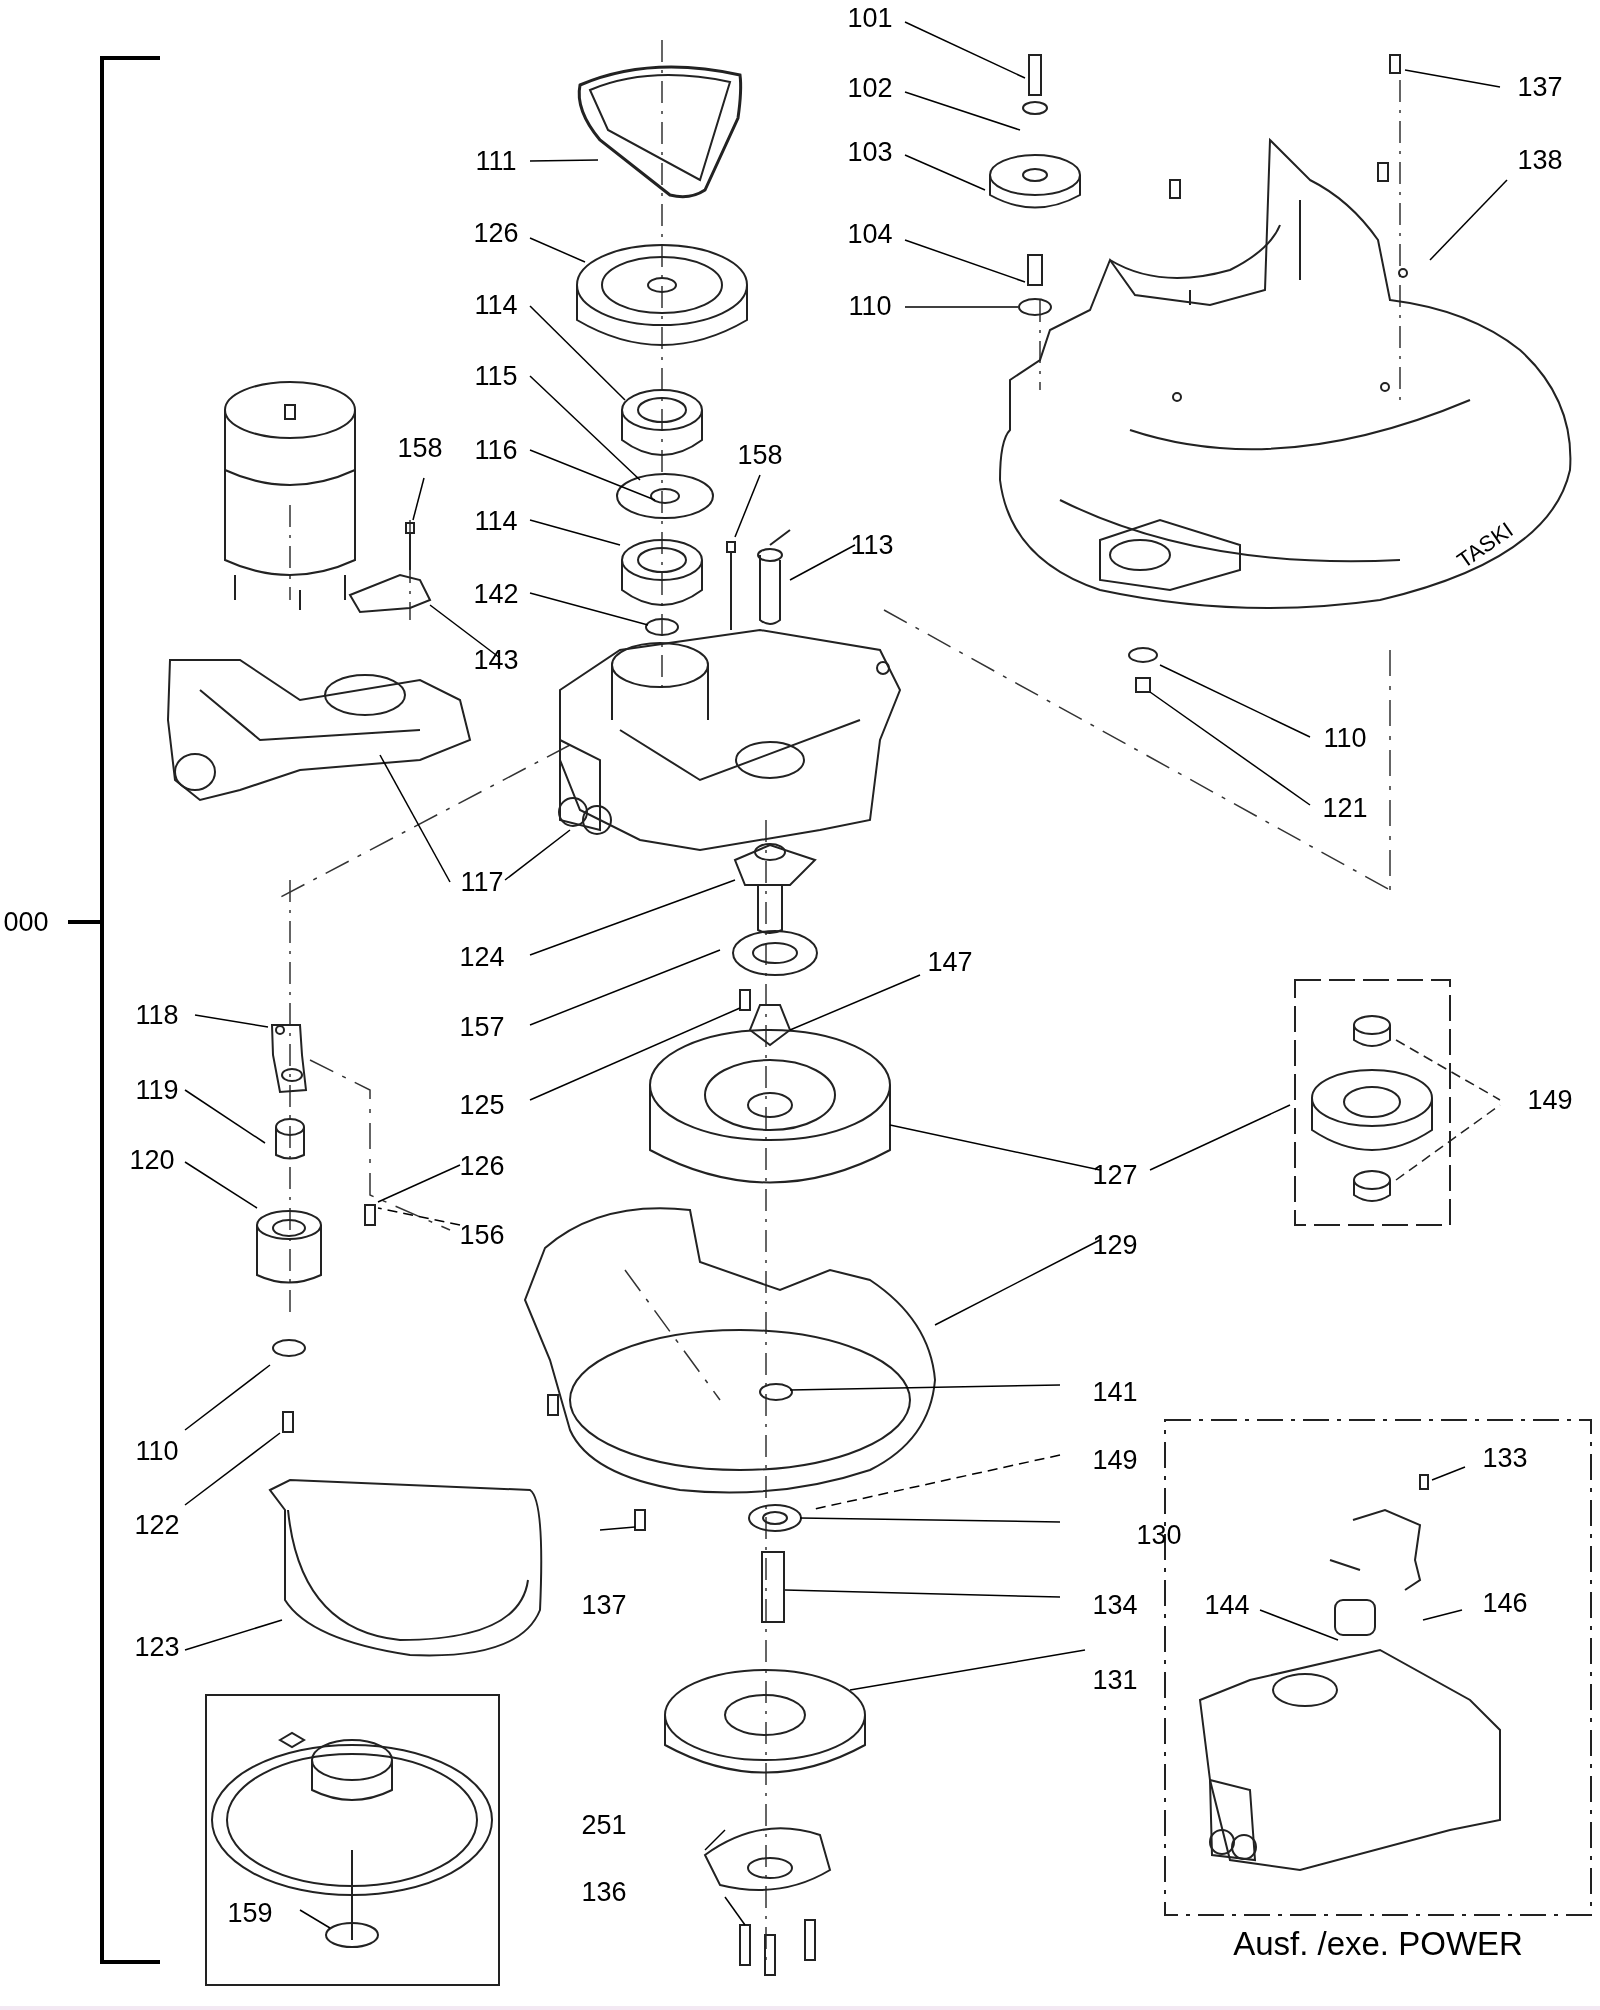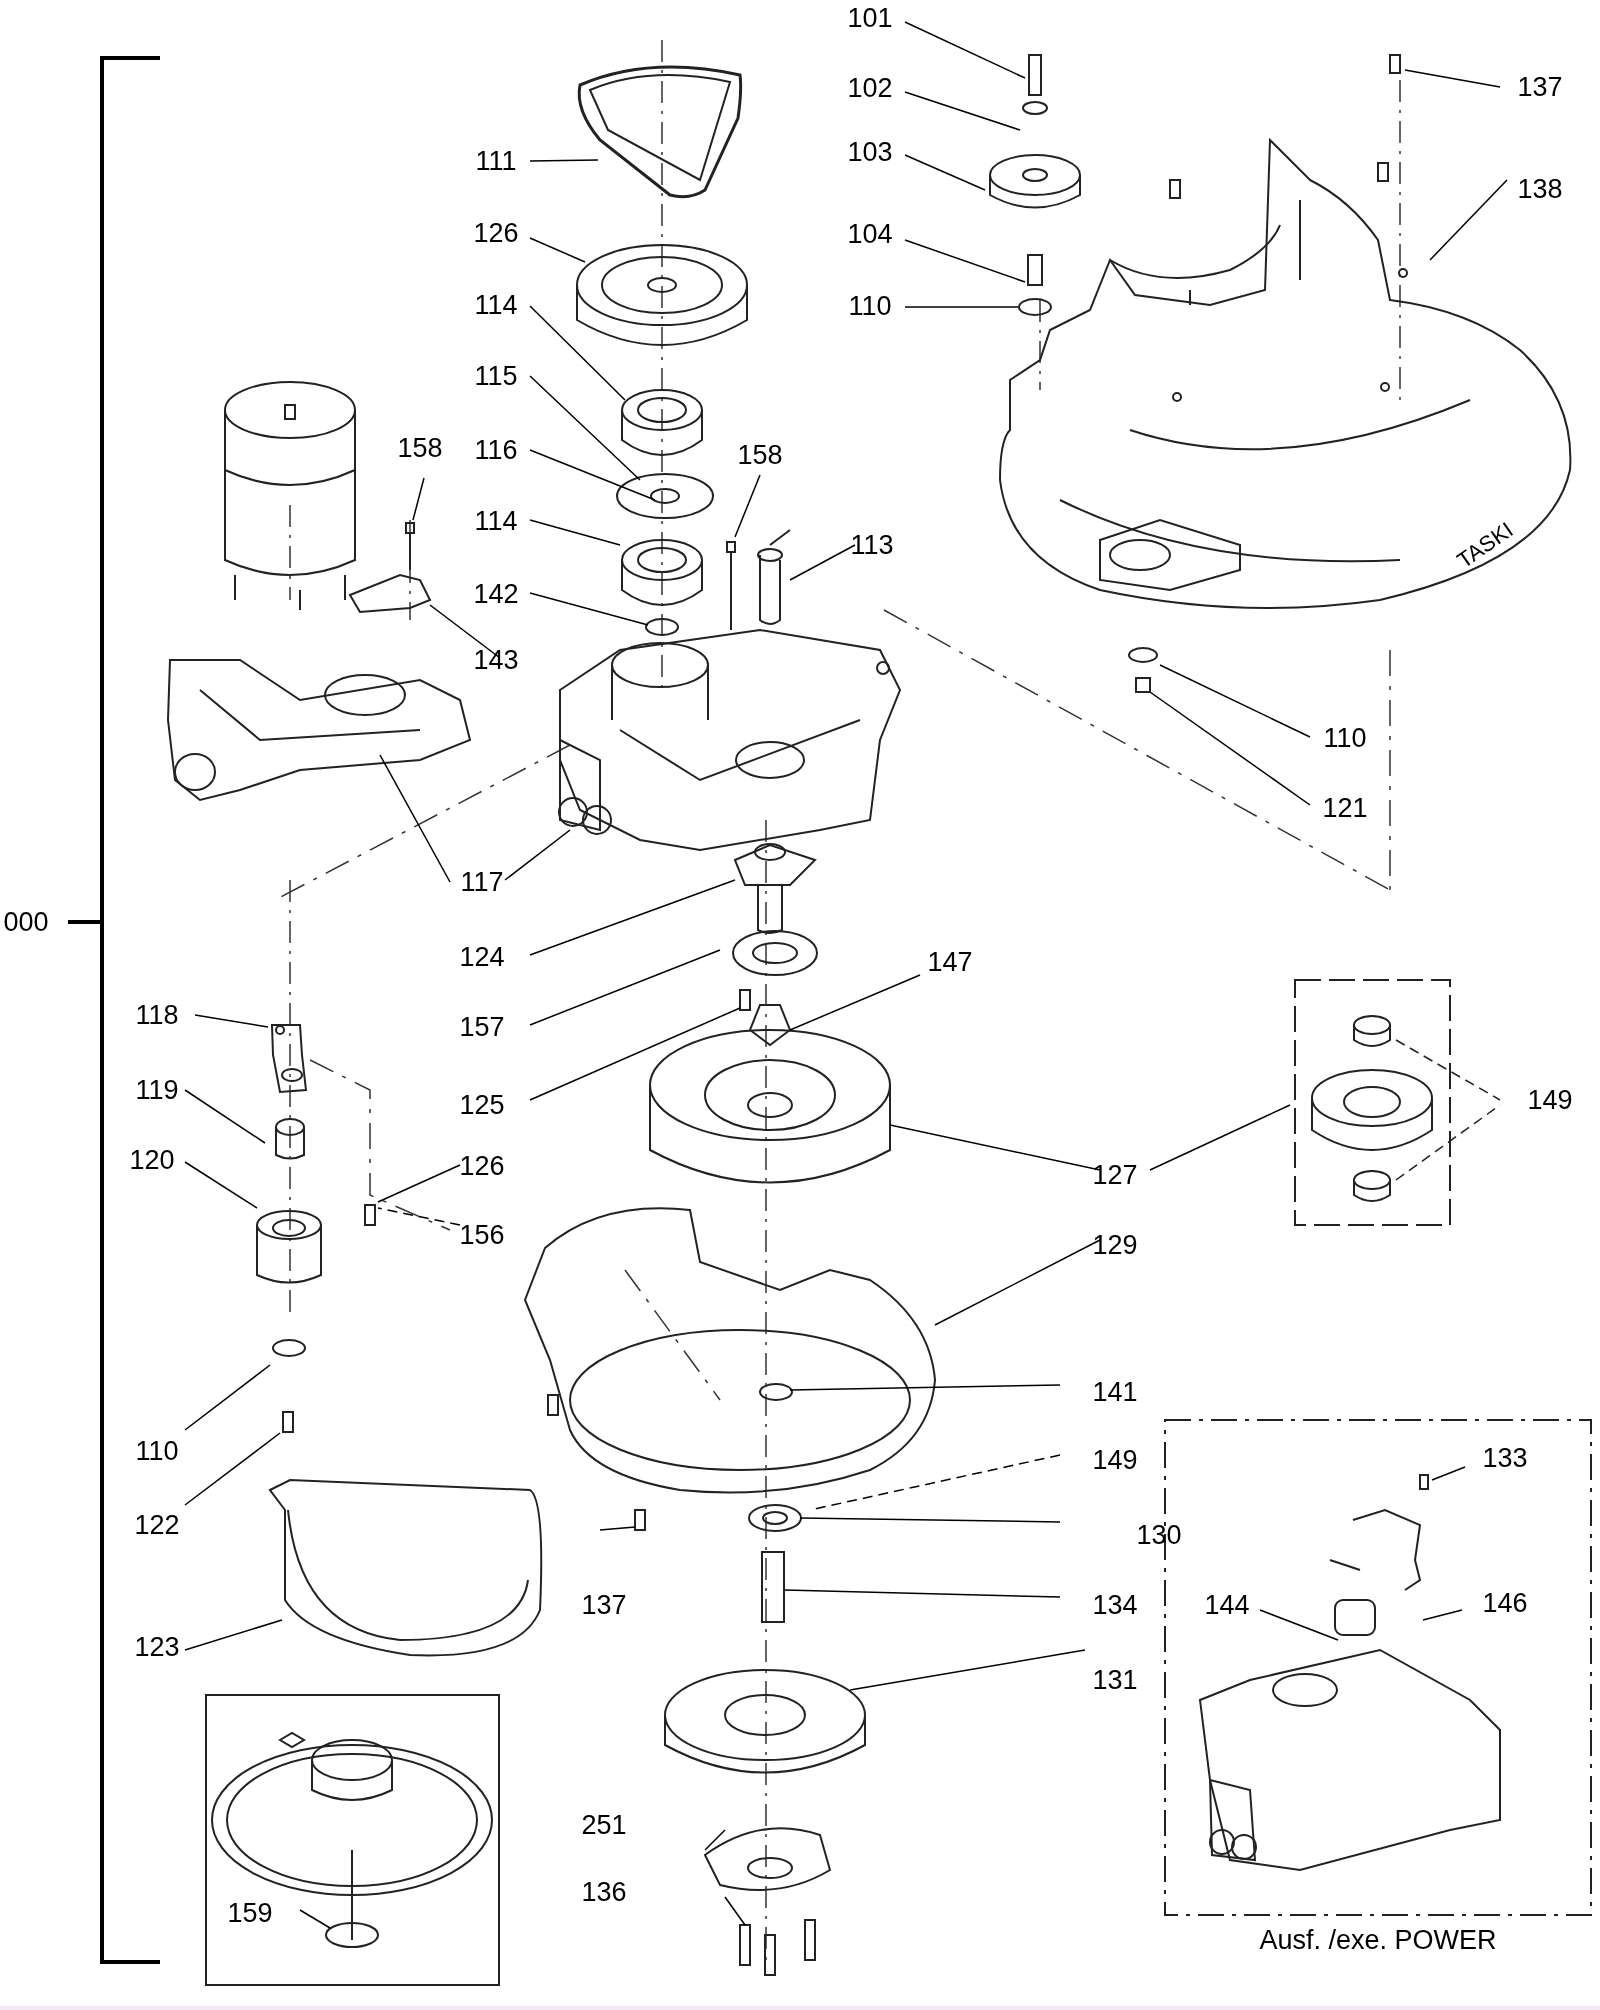--- a/index.html
+++ b/index.html
@@ -1,19 +1,19 @@
 <!DOCTYPE html>
 <html><head>
 <meta charset="utf-8">
 <style>
   html,body{margin:0;padding:0;background:#fff;}
   body{width:1600px;height:2010px;position:relative;overflow:hidden;font-family:"Liberation Sans",sans-serif;color:#000;}
   #stage{position:absolute;left:0;top:0;width:1600px;height:2010px;}
   .lbl{position:absolute;font-size:27px;line-height:27px;white-space:nowrap;transform:translate(-50%,-50%);}
-  .caption{position:absolute;font-size:27px;white-space:nowrap;transform:translateX(-50%);}
+  .caption{position:absolute;font-size:33px;white-space:nowrap;transform:translateX(-50%);}
   svg{position:absolute;left:0;top:0;}
   .bottom-strip{position:absolute;left:0;bottom:0;width:1600px;height:4px;background:#f3e8f3;}
 </style>
 </head>
 <body>
 
 <div id="stage">
 
 <svg width="1600" height="2010" viewBox="0 0 1600 2010" fill="none" stroke="#222" stroke-width="2">
 
@@ -326,21 +326,21 @@
 </svg>
 
 <div class="lbl" style="left:26px;top:922px;">000</div>
 
 <div class="lbl" style="left:870px;top:18px;">101</div>
 <div class="lbl" style="left:870px;top:88px;">102</div>
 <div class="lbl" style="left:870px;top:152px;">103</div>
 <div class="lbl" style="left:870px;top:234px;">104</div>
 <div class="lbl" style="left:870px;top:306px;">110</div>
 <div class="lbl" style="left:1540px;top:87px;">137</div>
-<div class="lbl" style="left:1540px;top:160px;margin-top:29px;">138</div>
+<div class="lbl" style="left:1540px;top:160px;">138</div>
 <div class="lbl" style="left:496px;top:161px;">111</div>
 <div class="lbl" style="left:496px;top:233px;">126</div>
 <div class="lbl" style="left:496px;top:305px;">114</div>
 <div class="lbl" style="left:496px;top:376px;">115</div>
 <div class="lbl" style="left:496px;top:450px;">116</div>
 <div class="lbl" style="left:496px;top:521px;">114</div>
 <div class="lbl" style="left:496px;top:594px;">142</div>
 <div class="lbl" style="left:420px;top:448px;">158</div>
 <div class="lbl" style="left:760px;top:455px;">158</div>
 <div class="lbl" style="left:872px;top:545px;">113</div>

